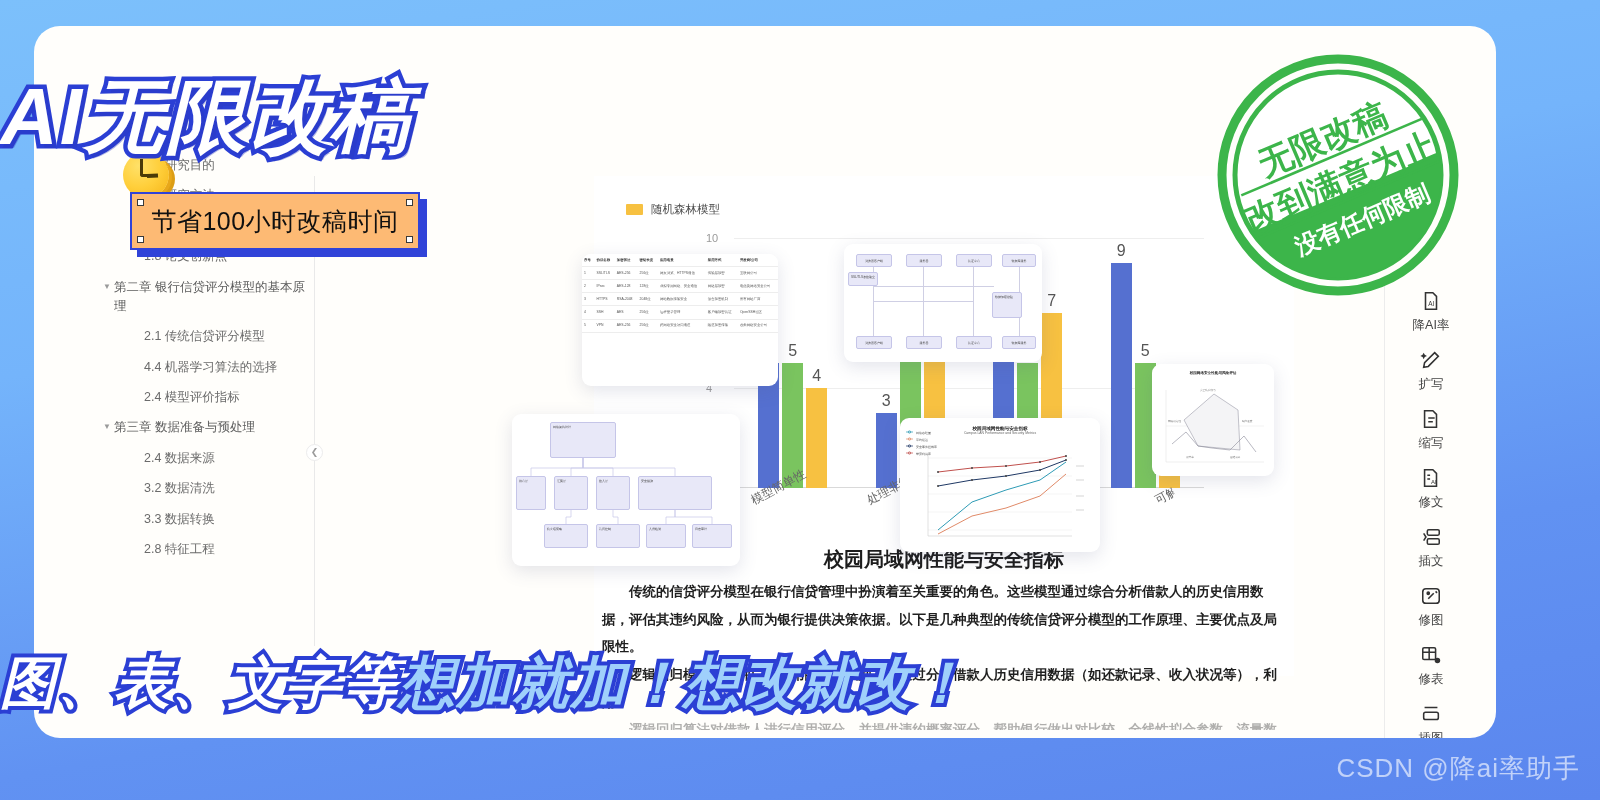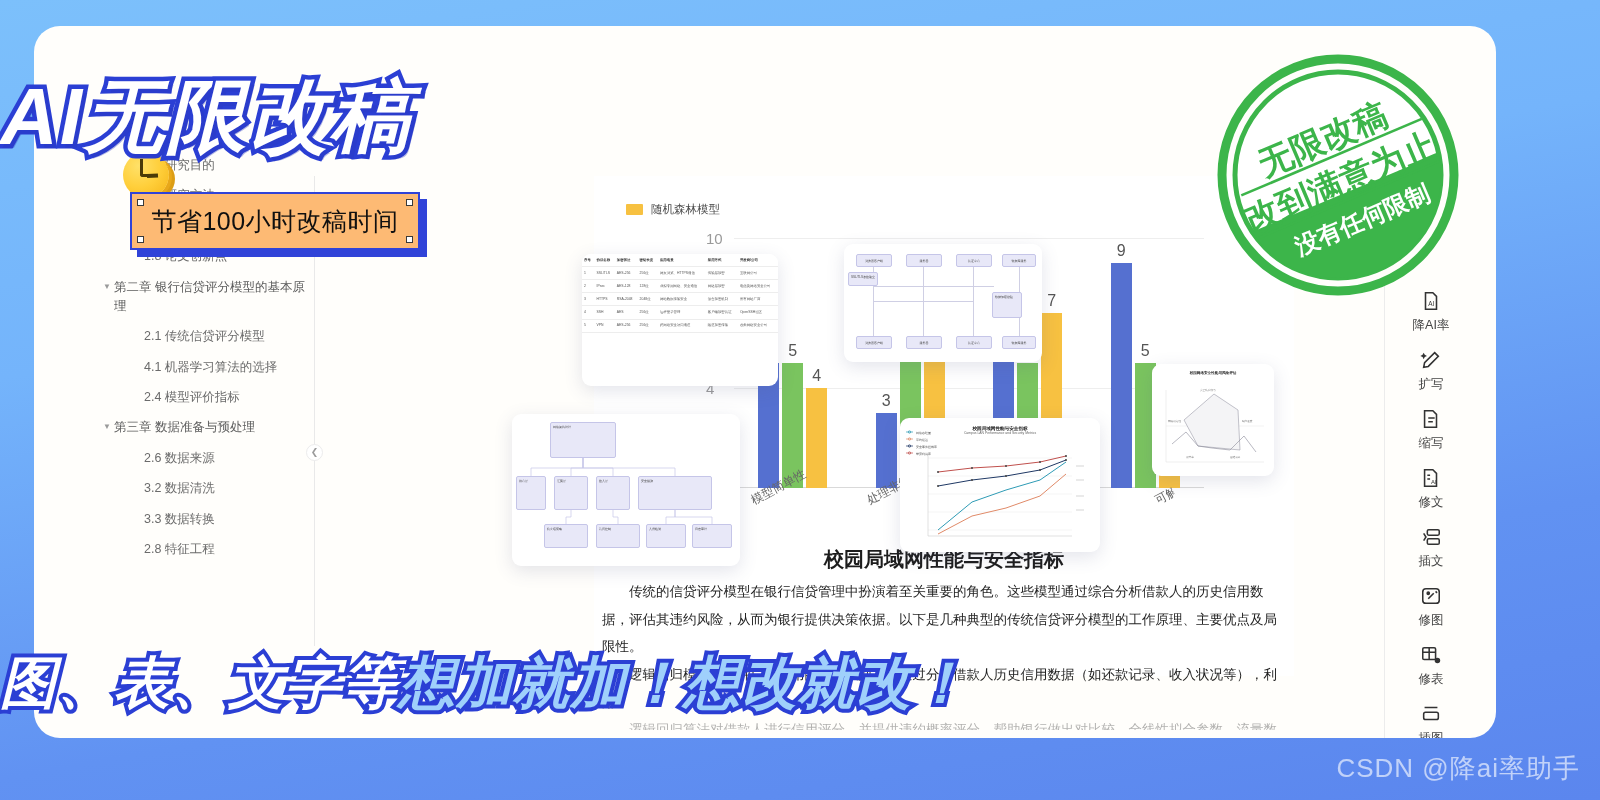--- a/index.html
+++ b/index.html
@@ -143,41 +143,41 @@
     background: #fff;
   }
   .doc-title {
     position: absolute; left: 0; right: 0; top: 370px;
     text-align: center; font-size: 20px; font-weight: 700; color: #1d1d1d;
   }
   .doc-body {
     position: absolute; left: 8px; right: 8px; top: 402px;
     font-size: 13.5px; color: #1f1f1f; line-height: 2.05;
   }
-  .doc-body p { text-indent: 2em; }
+  .doc-body p { text-indent: 2em; font-weight: bold; }
 
   
   .chart-card {
     position: absolute; left: 570px; top: 168px; width: 600px; height: 330px;
   }
   .chart-legend {
     position: absolute; left: 22px; top: 8px;
     display: flex; align-items: center; gap: 8px;
     font-size: 11.5px; color: #4b4b4b;
   }
   .legend-swatch { width: 17px; height: 11px; background: #f7c141; border-radius: 1px; }
   .plot {
     position: absolute; left: 130px; right: 0px; top: 44px; height: 250px;
   }
   .grid-line {
     position: absolute; left: 0; right: 0; height: 1px; background: #eeeeee;
   }
   .grid-label {
     position: absolute; left: -28px; transform: translateY(-50%);
-    font-size: 15px; color: #9a9a9a;
+    font-size: 11px; color: #9a9a9a;
   }
   .bars {
     position: absolute; left: 0; right: 0; bottom: 0; top: 0;
     display: flex; align-items: flex-end; gap: 0px;
   }
   .group { flex: 1; display: flex; align-items: flex-end; justify-content: center; gap: 3px; position: relative; }
   .bar { width: 21px; position: relative; }
   .bar .val {
     position: absolute; left: 50%; transform: translateX(-50%);
     top: -21px; font-size: 16px; color: #555;
@@ -506,33 +506,33 @@
         <div class="toc-row lv1">
           <span class="toc-caret">▼</span>
           <span class="toc-label">第二章 银行信贷评分模型的基本原理</span>
         </div>
         <div class="toc-row lv2">
           <span class="toc-caret blank">▼</span>
           <span class="toc-label">2.1 传统信贷评分模型</span>
         </div>
         <div class="toc-row lv2">
           <span class="toc-caret blank">▼</span>
-          <span class="toc-label">4.1 机器学习算法的选择</span>
+          <span class="toc-label">4.4 机器学习算法的选择</span>
         </div>
         <div class="toc-row lv2">
           <span class="toc-caret blank">▼</span>
           <span class="toc-label">2.4 模型评价指标</span>
         </div>
         <div class="toc-row lv1">
           <span class="toc-caret">▼</span>
           <span class="toc-label">第三章 数据准备与预处理</span>
         </div>
         <div class="toc-row lv2">
           <span class="toc-caret blank">▼</span>
-          <span class="toc-label">2.6 数据来源</span>
+          <span class="toc-label">2.4 数据来源</span>
         </div>
         <div class="toc-row lv2">
           <span class="toc-caret blank">▼</span>
           <span class="toc-label">3.2 数据清洗</span>
         </div>
         <div class="toc-row lv2">
           <span class="toc-caret blank">▼</span>
           <span class="toc-label">3.3 数据转换</span>
         </div>
         <div class="toc-row lv2">

